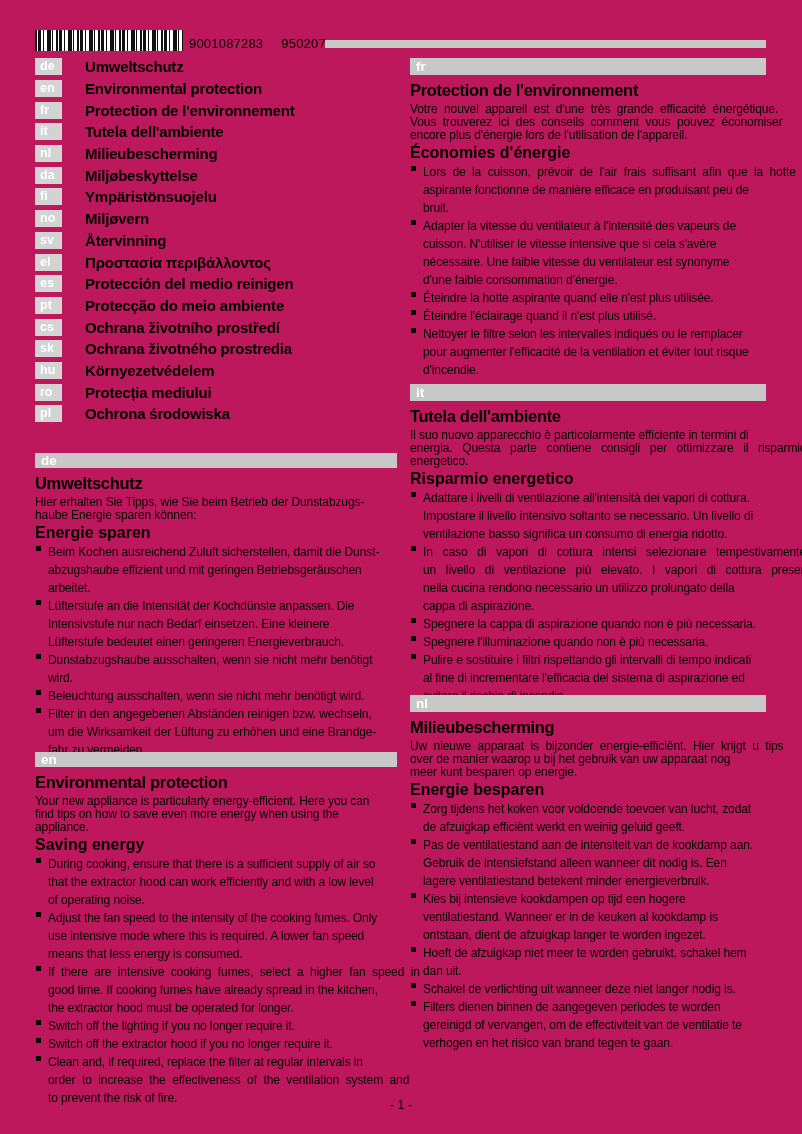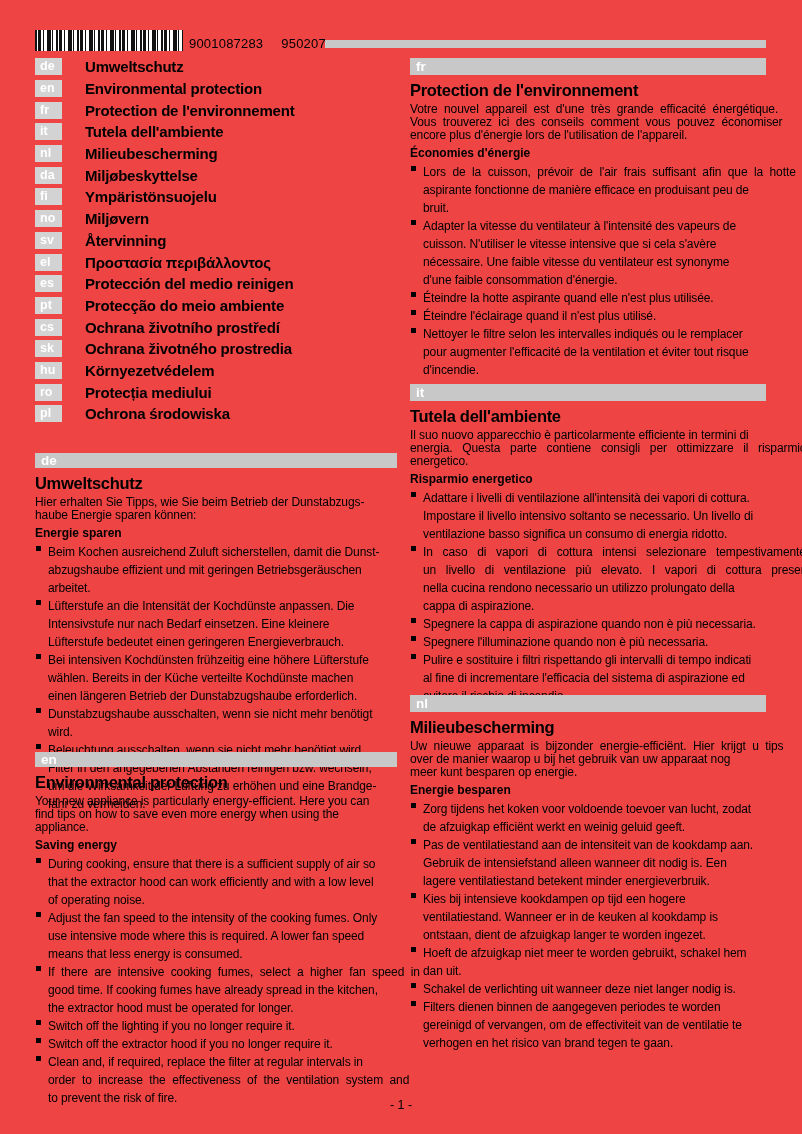--- a/index.html
+++ b/index.html
@@ -1,16 +1,16 @@
 <!DOCTYPE html>
 <html style="--bar-gray: #c8c8c8; --tag-gray: #d3d3d3;"><head>
 <meta charset="utf-8">
 <style>
   html,body{margin:0;padding:0;background:#fff;}
-  .page{position:relative;width:802px;height:1134px;background:#ef4444;overflow:hidden;
+  .page{position:relative;width:802px;height:1134px;background:#be185d;overflow:hidden;
         font-family:"Liberation Sans",sans-serif;color:#000;}
   
   .topbar-row{position:absolute;left:35px;top:30px;display:flex;align-items:flex-end;}
   .barcode{width:148px;height:21px;
     background:repeating-linear-gradient(90deg,#111 0 2px,#fff 2px 3px,#111 3px 6px,#fff 6px 8px,
     #111 8px 9px,#fff 9px 12px,#111 12px 16px,#fff 16px 17px,#111 17px 18px,#fff 18px 21px);}
   .barcode-num{font-size:13px;margin-left:6px;letter-spacing:0.2px;}
   .barcode-num2{font-size:13px;margin-left:18px;letter-spacing:0.2px;}
   .thin-bar{position:absolute;left:325px;top:40px;width:441px;height:8px;background:var(--bar-gray,#c8c8c8);}
   
@@ -22,21 +22,21 @@
   
   .section{position:absolute;}
   .sec-left{left:35px;width:362px;}
   .sec-right{left:410px;width:356px;}
   .sec-bar{height:15px;background:var(--bar-gray,#c8c8c8);color:#fff;font-weight:bold;
     font-size:13.5px;line-height:15px;padding-left:6px;}
   .sec-right .sec-bar{height:17px;line-height:17px;}
   .sec-title{font-size:16.5px;font-weight:bold;margin:6px 0 3px;letter-spacing:-0.3px;white-space:pre;}
   .txt{font-size:12px;line-height:13px;letter-spacing:-0.1px;white-space:pre;}
   .intro{margin:0 0 4px;}
-  .subhead{font-weight:bold;font-size:12px;line-height:14px;margin:0 0 2px;white-space:pre;}
+  .subhead{font-weight:bold;font-size:16px;line-height:14px;margin:0 0 2px;white-space:pre;}
   .bullet{position:relative;padding-left:13px;}
   .sq{position:absolute;left:1px;top:4px;width:5px;height:5px;background:#000;}
   .footer{position:absolute;left:0;top:1098px;width:802px;text-align:center;font-size:12.5px;}
 </style>
 </head>
 <body>
 
 <div class="page">
 
   <div class="topbar-row">
@@ -122,23 +122,20 @@
     <div class="sec-title">Umweltschutz</div>
     <div class="txt intro">Hier erhalten Sie Tipps, wie Sie beim Betrieb der Dunstabzugs-
 haube Energie sparen können:</div>
     <div class="subhead">Energie sparen</div>
     <div class="bullet"><span class="sq"></span><span class="txt">Beim Kochen ausreichend Zuluft sicherstellen, damit die Dunst-
 abzugshaube effizient und mit geringen Betriebsgeräuschen
 arbeitet.</span></div>
     <div class="bullet"><span class="sq"></span><span class="txt">Lüfterstufe an die Intensität der Kochdünste anpassen. Die
 Intensivstufe nur nach Bedarf einsetzen. Eine kleinere
 Lüfterstufe bedeutet einen geringeren Energieverbrauch.</span></div>
-    <div class="bullet"><span class="sq"></span><span class="txt">Bei intensiven Kochdünsten frühzeitig eine höhere Lüfterstufe
-wählen. Bereits in der Küche verteilte Kochdünste machen
-einen längeren Betrieb der Dunstabzugshaube erforderlich.</span></div>
     <div class="bullet"><span class="sq"></span><span class="txt">Dunstabzugshaube ausschalten, wenn sie nicht mehr benötigt
 wird.</span></div>
     <div class="bullet"><span class="sq"></span><span class="txt">Beleuchtung ausschalten, wenn sie nicht mehr benötigt wird.</span></div>
     <div class="bullet"><span class="sq"></span><span class="txt">Filter in den angegebenen Abständen reinigen bzw. wechseln,
 um die Wirksamkeit der Lüftung zu erhöhen und eine Brandge-
 fahr zu vermeiden.</span></div>
   </div>
 
   <div class="section sec-left" style="top:752px">
     <div class="sec-bar">en</div>

